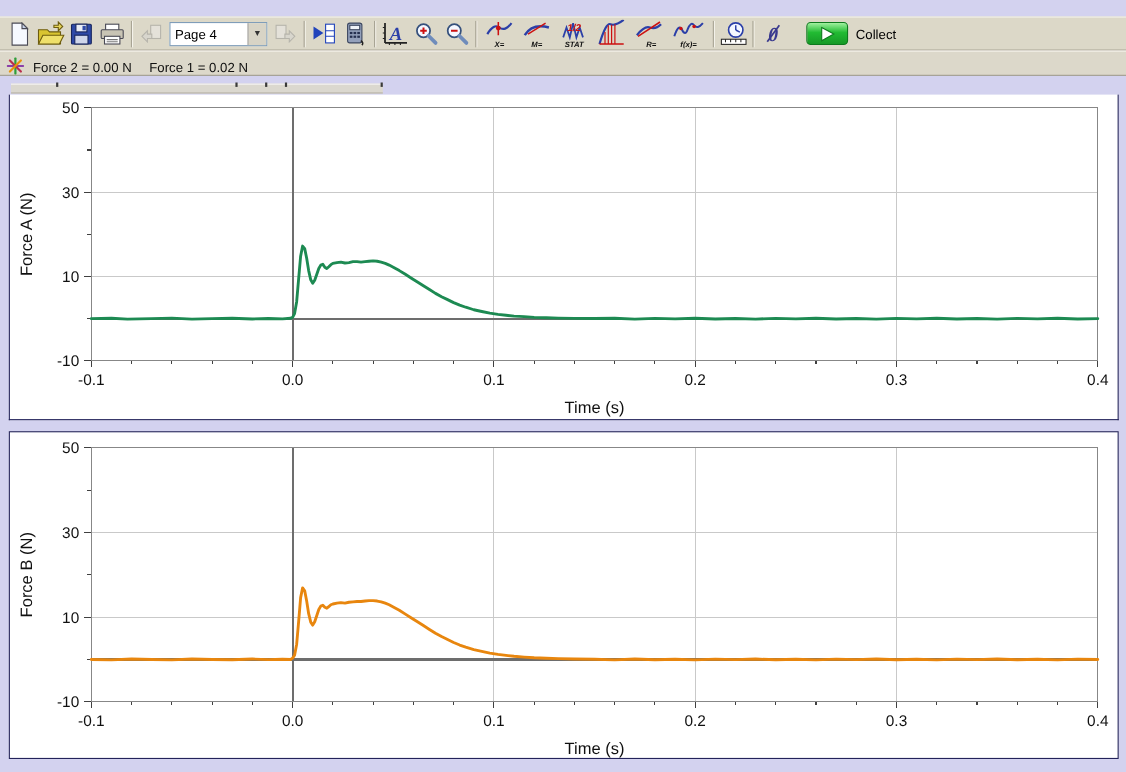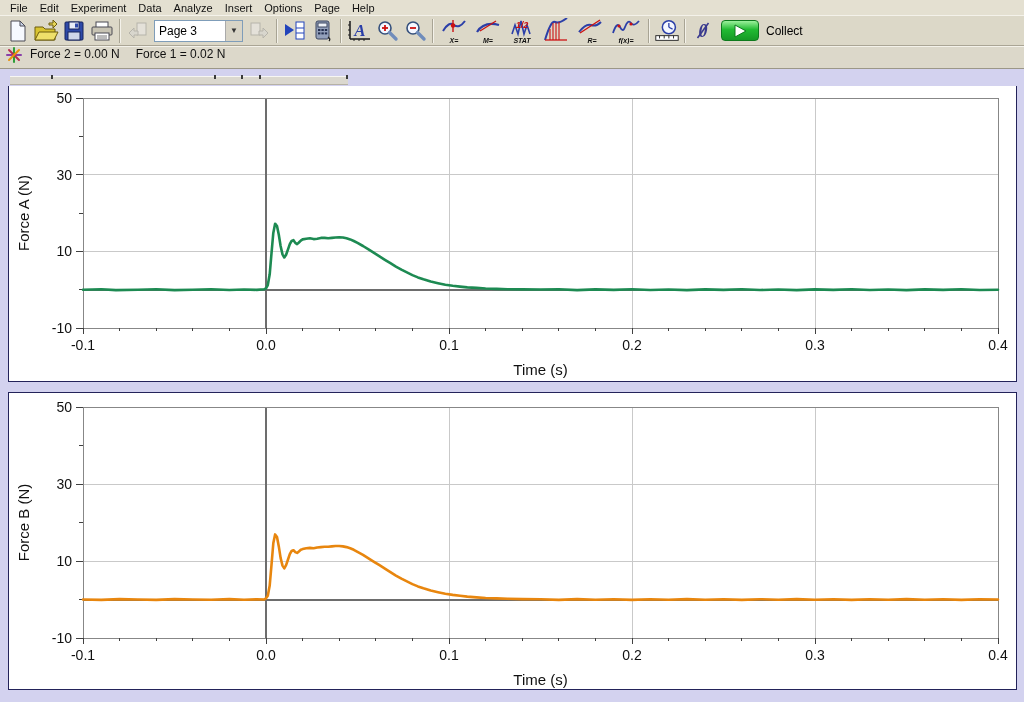--- a/index.html
+++ b/index.html
@@ -24,32 +24,32 @@
     border-left:1px solid #a8a494; border-right:1px solid #f4f2ea; }
   .disabled { opacity:.45; filter:grayscale(1); }
 
   .pagecombo { display:flex; align-items:center; height:22px; margin:0 2px;
     border:1px solid #7f9db9; background:#fff; }
   .pagecombo .pval { width:70px; padding:2px 4px; font-size:12px; color:#000; }
   .pagecombo .pdrop { width:17px; height:20px; background:#d8d4c6;
     border-left:1px solid #aaa; display:flex; align-items:center; justify-content:center;
     font-size:8px; color:#333; }
 
-  .collect { display:flex; align-items:center; margin-left:4px; }
+  .collect { display:flex; align-items:center; margin-left:16px; }
   .collect .cgfx { width:38px; height:21px; border-radius:4px;
     background:linear-gradient(#9cf09c,#22bb33 45%,#169926); border:1px solid #0d7a1d;
     display:flex; align-items:center; justify-content:center; }
   .collect .clabel { font-size:12px; color:#000; margin-left:7px; }
 
   .iclabel { font-size:7px; font-weight:bold; fill:#111; }
 
   
   .statusbar { position:absolute; left:0; top:46px; width:1024px; height:23px;
     background:#dcd8ca; border-top:1px solid #f4f2ea; border-bottom:1px solid #9b9788;
-    display:flex; align-items:flex-start; padding-left:6px; font-size:12px; color:#111; }
+    display:flex; align-items:flex-end; padding-left:6px; font-size:12px; color:#111; }
   .statusbar .readout { margin-right:16px; }
   .sensor-star { margin-right:8px; }
 
   
   .workspace { position:absolute; left:0; top:69px; width:1024px; height:633px;
     background:#d3d2ef; }
   .hidden-strip { position:absolute; left:10px; top:7px; width:338px; height:9px;
     background:#dbd8cf; border-top:1px solid #f7f6f2; border-bottom:1px solid #b6b2a6; }
   .hidden-strip i { position:absolute; top:-2px; width:2px; height:4px; background:#3a3a3a; }
 
@@ -59,31 +59,20 @@
   .graph-window svg { display:block; width:100%; height:100%; }
 
   .tick { font-family:"Liberation Sans",sans-serif; font-size:14px; fill:#101010; }
   .axis-title { font-family:"Liberation Sans",sans-serif; font-size:15px; fill:#101010; }
 </style>
 </head>
 <body>
 
 <div class="app">
 
-  <div class="menubar">
-    <span class="mitem">File</span>
-    <span class="mitem">Edit</span>
-    <span class="mitem">Experiment</span>
-    <span class="mitem">Data</span>
-    <span class="mitem">Analyze</span>
-    <span class="mitem">Insert</span>
-    <span class="mitem">Options</span>
-    <span class="mitem">Page</span>
-    <span class="mitem">Help</span>
-  </div>
 
   <div class="toolbar">
 
     <span class="tbtn">
       <svg width="22" height="24" viewBox="0 0 22 24">
         <path d="M4 2 h9 l5 5 v15 h-14 z" fill="#f6f9ff" stroke="#4a4a55"></path>
         <path d="M13 2 l5 5 h-5 z" fill="#c9d4ea" stroke="#4a4a55"></path>
       </svg>
     </span>
     <span class="tbtn">
@@ -114,21 +103,21 @@
     <span class="tsep"></span>
 
     <span class="tbtn disabled">
       <svg width="22" height="22" viewBox="0 0 22 22">
         <rect x="10" y="3" width="9" height="12" fill="#efefe8" stroke="#8a8a80"></rect>
         <path d="M11 11 h-4 v-3 l-5 5 5 5 v-3 h4 z" fill="#d8d4c6" stroke="#8a8a80"></path>
       </svg>
     </span>
 
     <span class="pagecombo">
-      <span class="pval">Page 3</span>
+      <span class="pval">Page 4</span>
       <span class="pdrop">▼</span>
     </span>
 
     <span class="tbtn disabled">
       <svg width="22" height="22" viewBox="0 0 22 22">
         <rect x="3" y="3" width="9" height="12" fill="#efefe8" stroke="#8a8a80"></rect>
         <path d="M11 11 h4 v-3 l5 5 -5 5 v-3 h-4 z" fill="#d8d4c6" stroke="#8a8a80"></path>
       </svg>
     </span>
 

